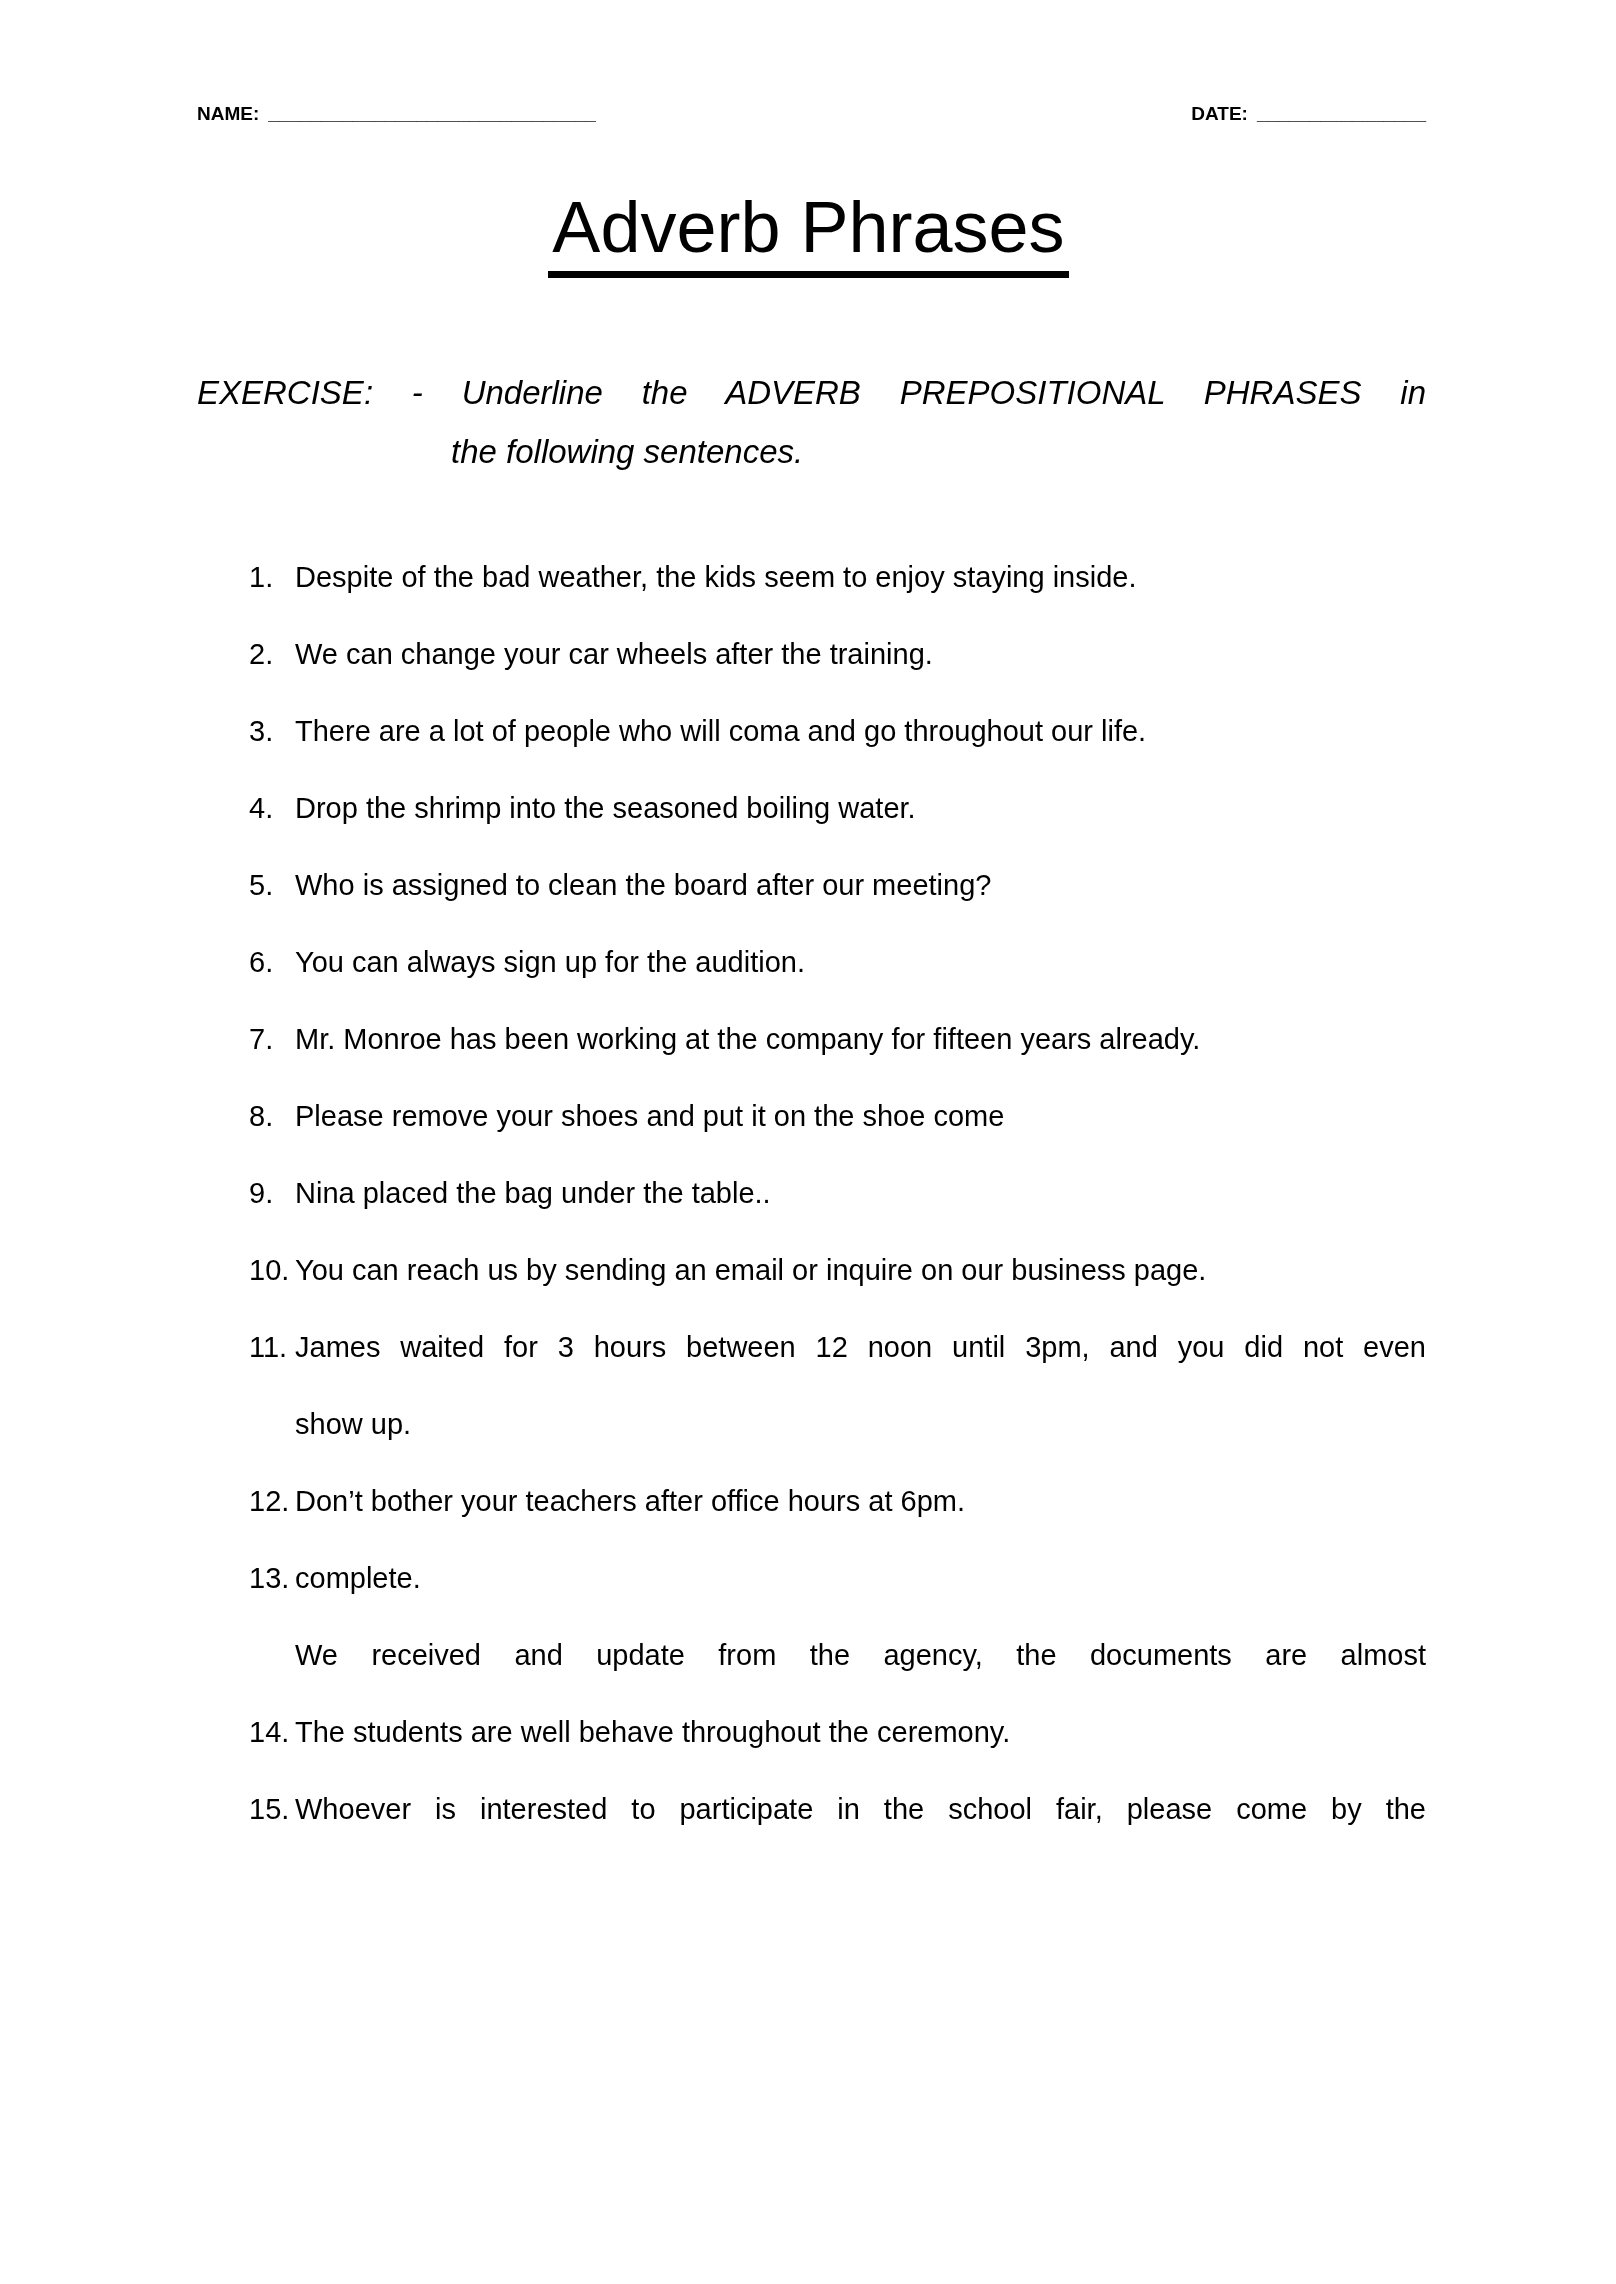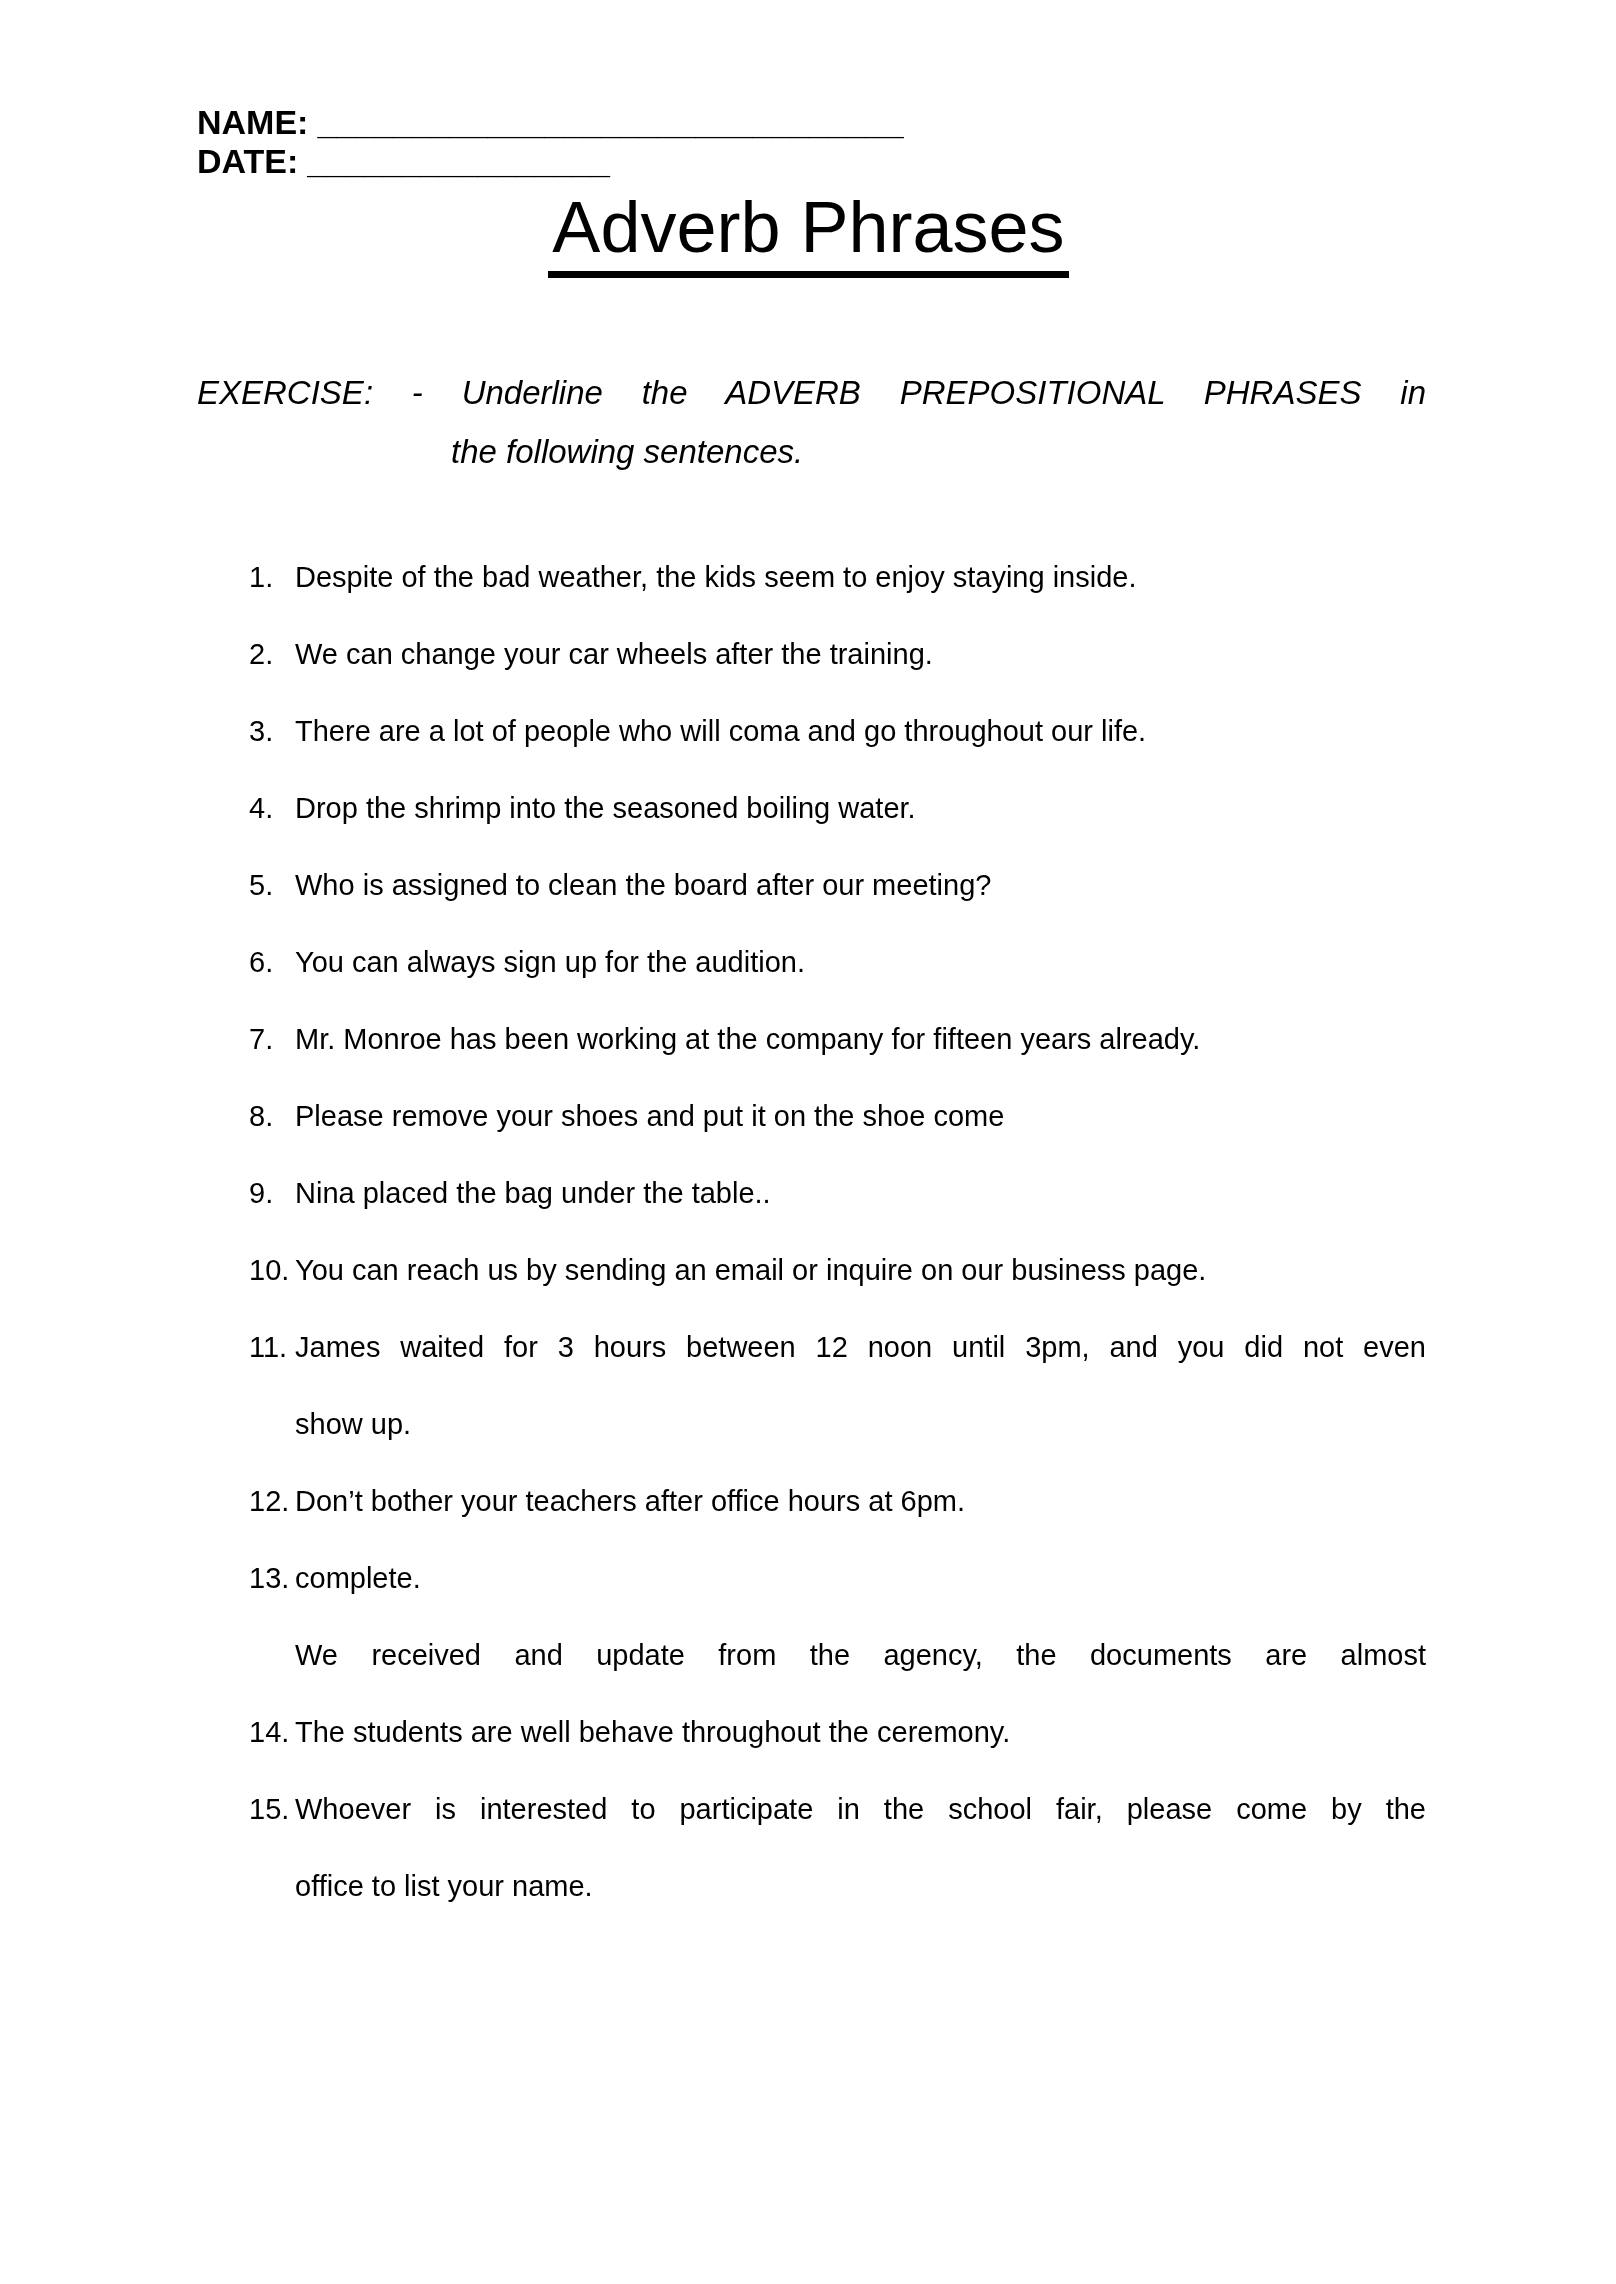--- a/index.html
+++ b/index.html
@@ -18,24 +18,23 @@
   }
 
   
   .header-row {
     position: absolute;
     left: 197px;
     right: 191px;
     top: 103px;
     display: flex;
     justify-content: space-between;
-    font-size: 34px;
+    font-size: 19px;
     font-weight: bold;
     white-space: nowrap;
-    flex-direction: column;
   }
   .field .label { margin-right: 9px; }
   .field .blank { letter-spacing: 0px; }
 
   
   .title-wrap {
     position: absolute;
     left: 0;
     right: 0;
     top: 188px;
@@ -219,19 +218,18 @@
     <div class="num">14.</div>
     <div class="text">
           <div class="line">The students are well behave throughout the ceremony.</div>
         </div>
   </div>
 
   <div class="item">
     <div class="num">15.</div>
     <div class="text">
           <div class="line justify">Whoever is interested to participate in the school fair, please come by the</div>
-          <div class="line">office to list your name.</div>
         </div>
   </div>
 </div>
 
 </div>
 
 
 </body></html>

